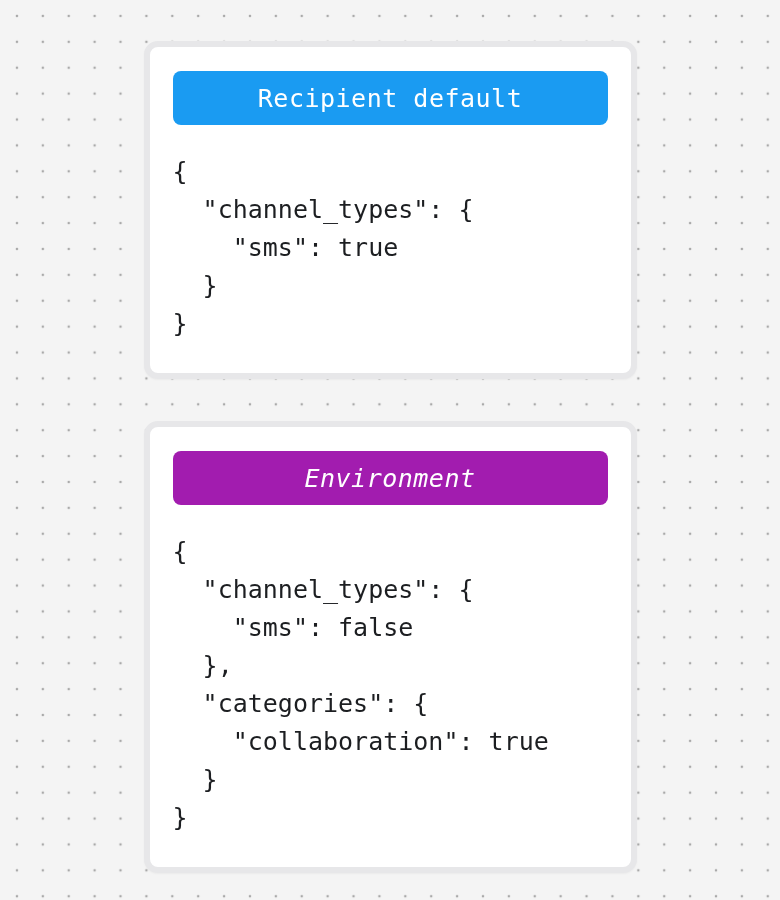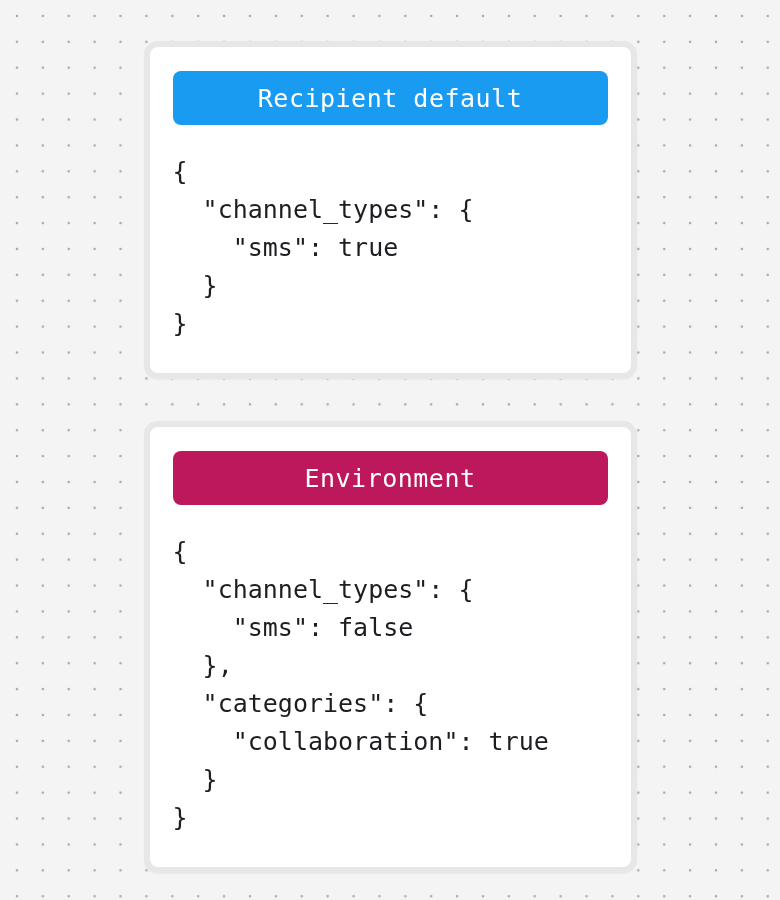--- a/index.html
+++ b/index.html
@@ -66,21 +66,21 @@
     <div class="code-block">
       <div class="code-line">{</div>
       <div class="code-line">  "channel_types": {</div>
       <div class="code-line">    "sms": true</div>
       <div class="code-line">  }</div>
       <div class="code-line">}</div>
     </div>
   </div>
 
   <div class="card">
-    <div class="card-header" style="background: #be185d;">Environment</div>
+    <div class="card-header" style="background: #a21caf; font-style: italic;">Environment</div>
     <div class="code-block">
       <div class="code-line">{</div>
       <div class="code-line">  "channel_types": {</div>
       <div class="code-line">    "sms": false</div>
       <div class="code-line">  },</div>
       <div class="code-line">  "categories": {</div>
       <div class="code-line">    "collaboration": true</div>
       <div class="code-line">  }</div>
       <div class="code-line">}</div>
     </div>

